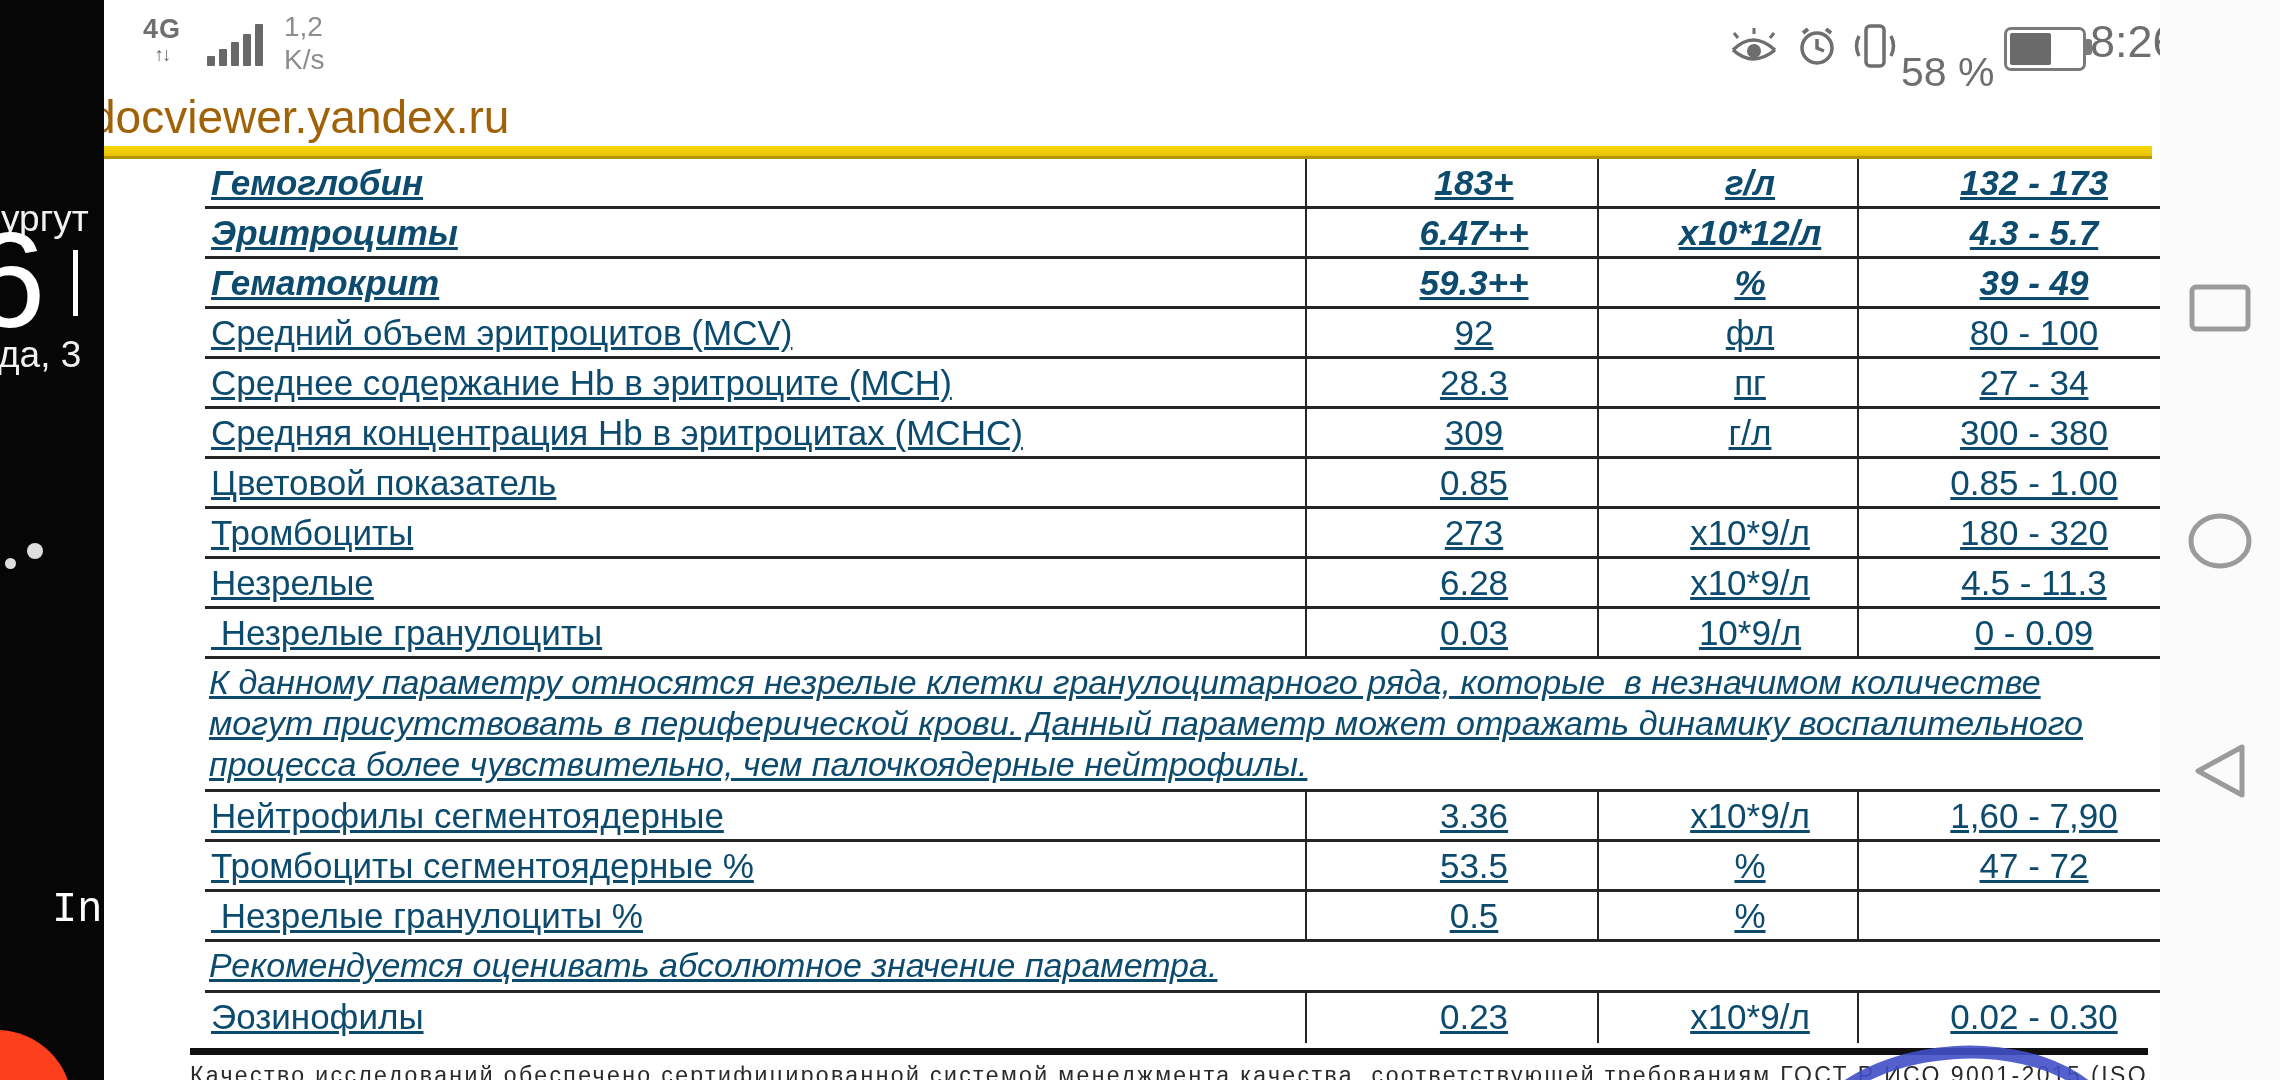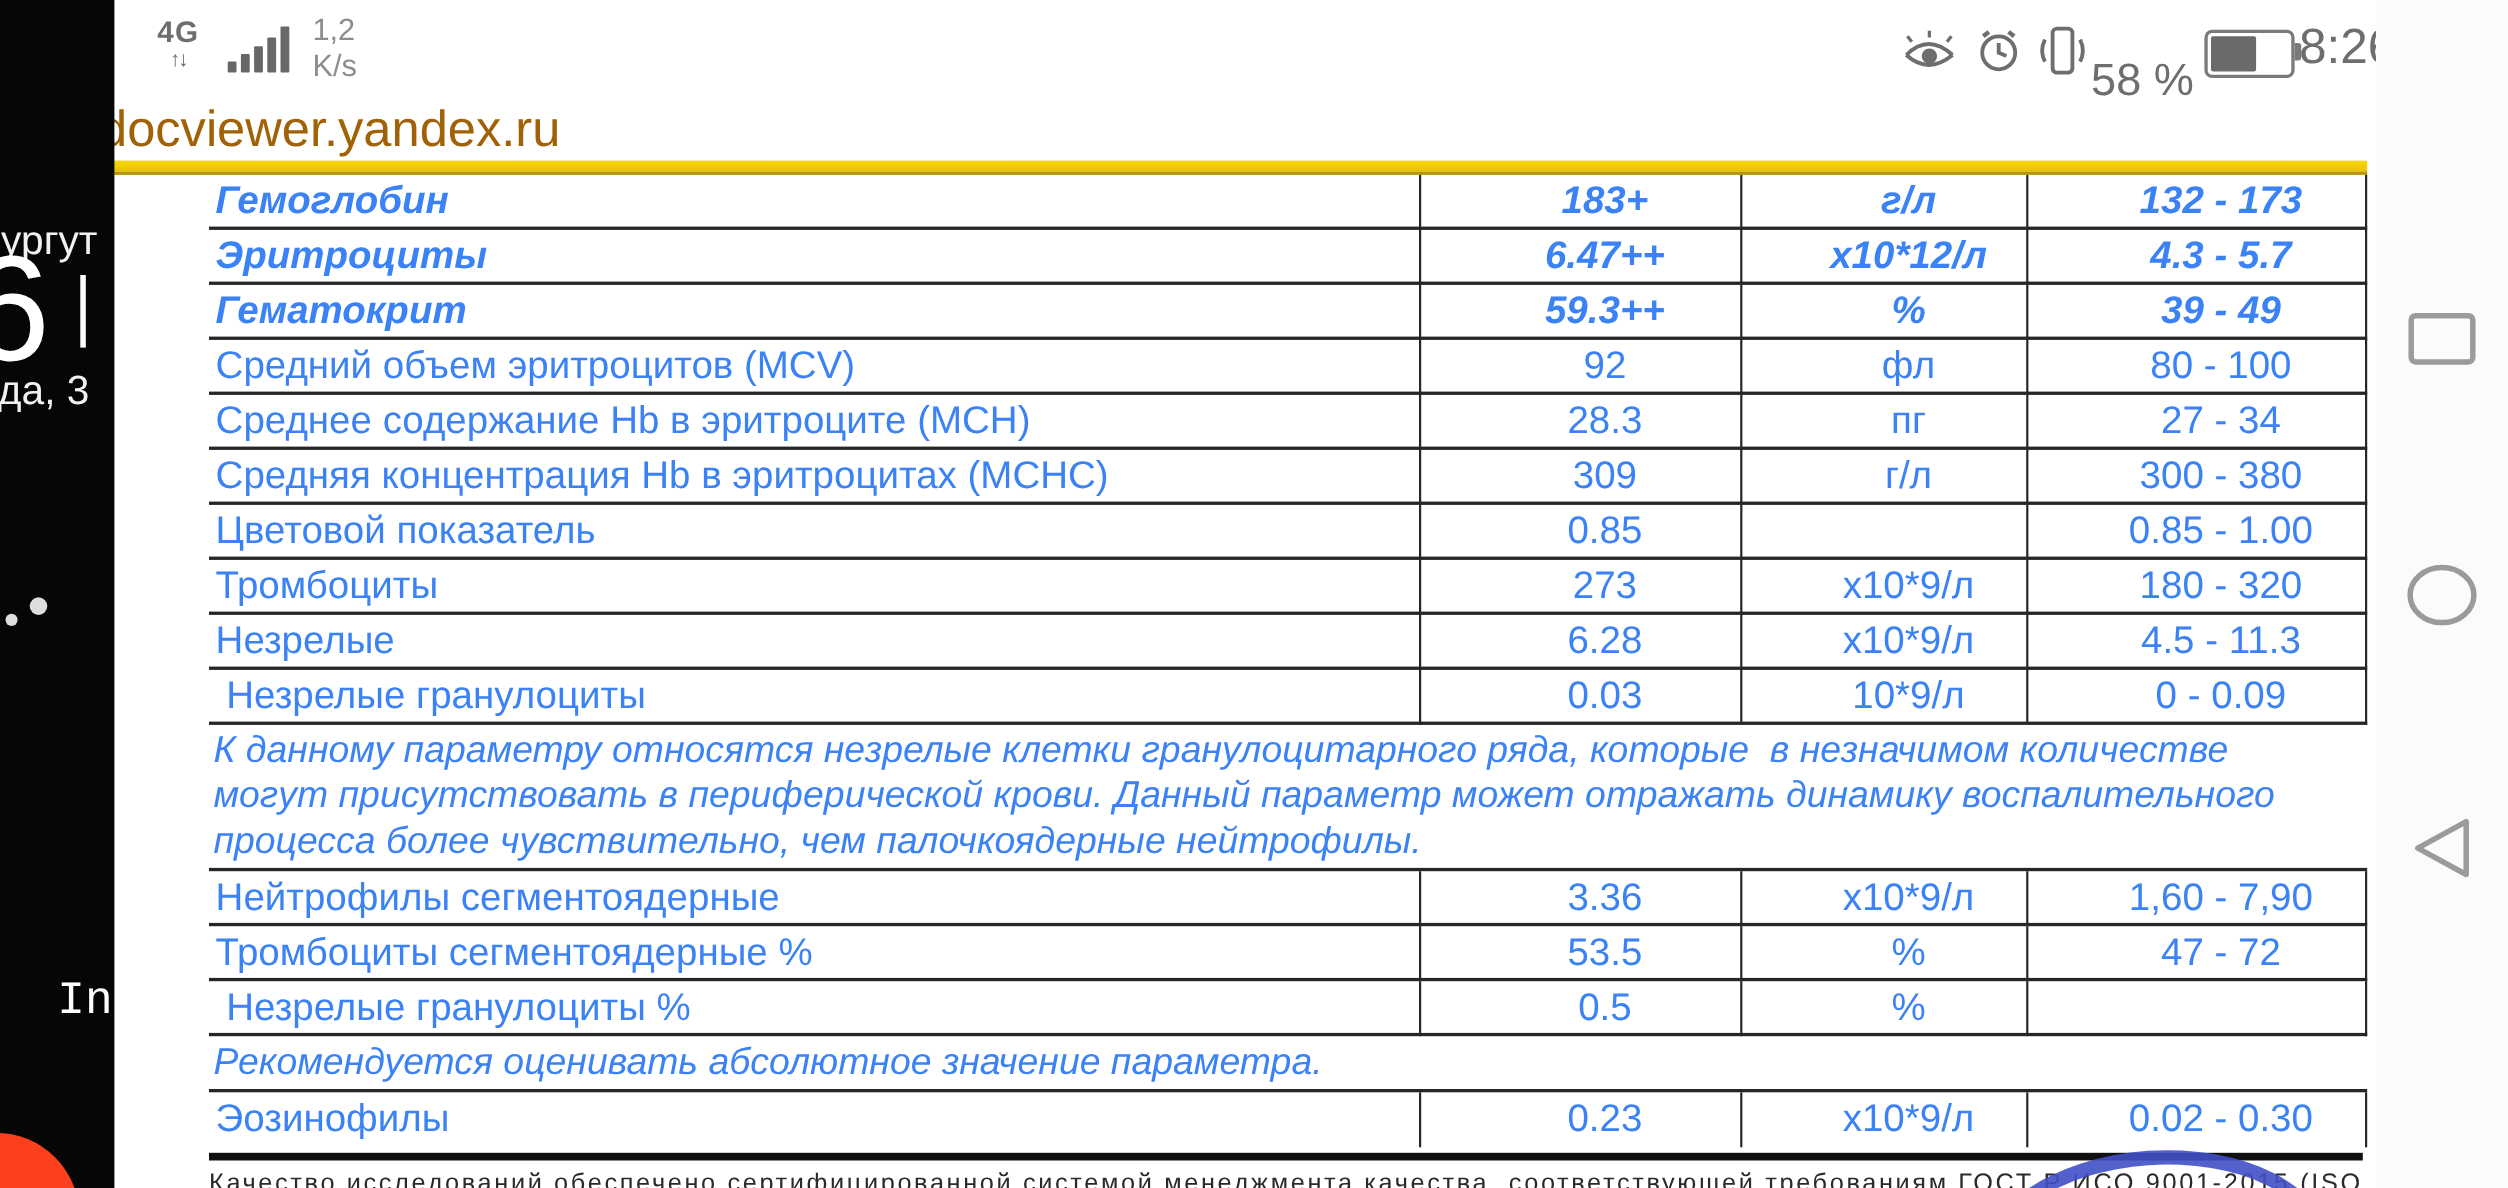--- a/index.html
+++ b/index.html
@@ -35,22 +35,22 @@
   .pct{left:1901px;top:20px;font-size:41px;margin-top:29px;}
   .time{left:2090px;top:16px;font-size:45px;}
   .batt{left:2004px;top:27px;width:76px;height:38px;border:3px solid #7a7a7a;border-radius:7px;position:absolute;}
   .batt .fill{position:absolute;left:3px;top:3px;bottom:3px;width:54%;background:#6a6a6a;border-radius:2px;}
   .batt .nub{position:absolute;right:-9px;top:9px;width:6px;height:16px;background:#7a7a7a;border-radius:0 3px 3px 0;}
   
   .page-title{position:absolute;left:90px;top:90px;width:2070px;text-align:left;font-size:46px;color:#a16207;}
   .yellow-rule{position:absolute;left:90px;top:146px;width:2062px;height:10px;
     background:linear-gradient(#f8da05,#e8c004);border-bottom:3px solid #b5950a;}
   
-  .lab-table{position:absolute;left:190px;top:159px;width:1962px;display:grid;
-    grid-template-columns:1100px 292px 260px 310px;font-size:35px;color:#3b82f6;}
+  .lab-table{position:absolute;left:205px;top:159px;width:1962px;display:grid;
+    grid-template-columns:1100px 292px 260px 310px;font-size:35px;color:#0c4a6e;text-decoration:underline;}
   .tr{display:contents;}
   .td{height:50px;line-height:47px;border-bottom:3px solid #262626;box-sizing:border-box;overflow:hidden;padding-left:44px;}
   .td.name{text-align:left;padding-left:6px;white-space:pre;}
   .td.val,.td.unit,.td.range{text-align:center;border-left:2px solid #262626;}
   .td.range{border-right:2px solid #262626;}
   .tr.bold .td{font-weight:bold;font-style:italic;}
   .tr.last .td{border-bottom:none;}
   .note{grid-column:1/-1;border-bottom:3px solid #262626;font-style:italic;font-size:34px;
     line-height:41px;padding:3px 0 4px 4px;}
   .note .nline{white-space:pre;}

